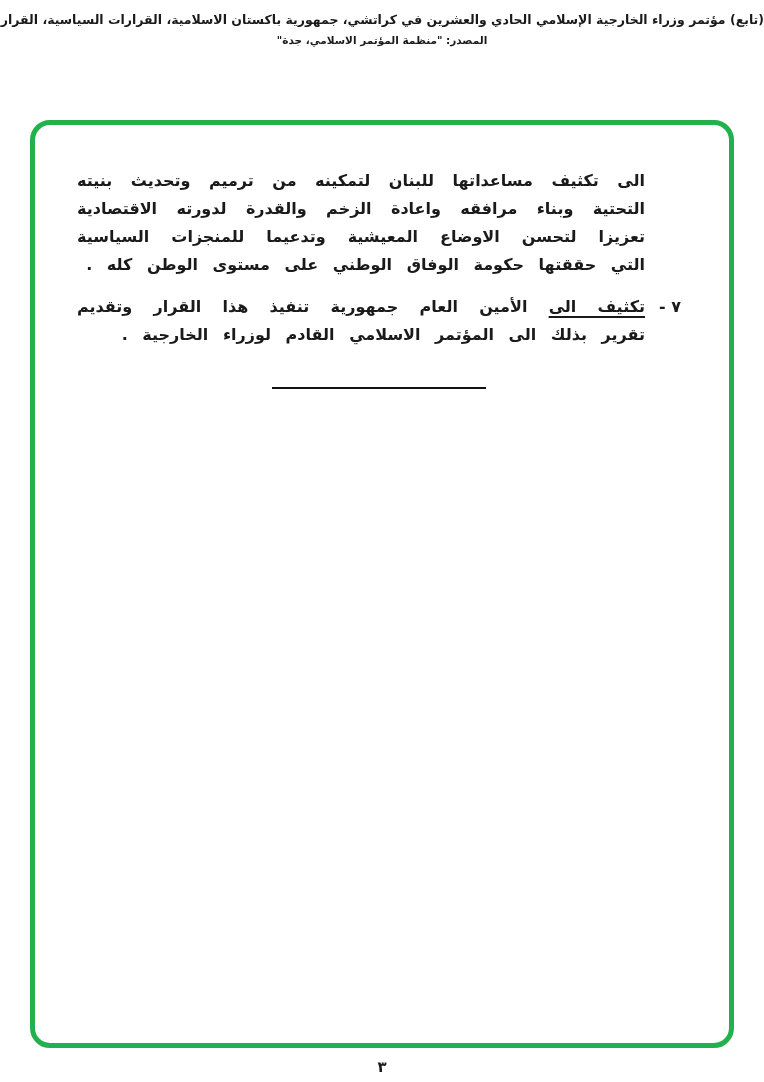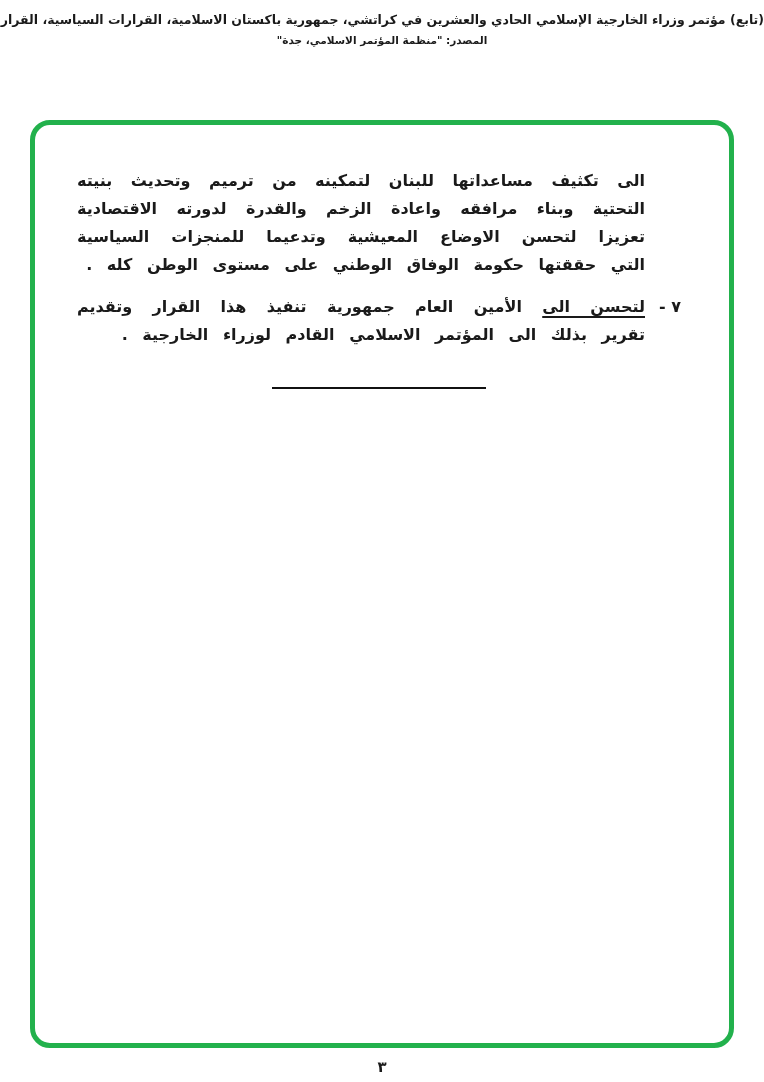--- a/index.html
+++ b/index.html
@@ -102,21 +102,21 @@
   </header>
 
   <div class="frame" style="border-color: rgb(34, 177, 76);">
     <div class="content">
 
       <p class="para">الى تكثيف مساعداتها للبنان لتمكينه من ترميم وتحديث بنيته التحتية وبناء مرافقه واعادة الزخم والقدرة لدورته الاقتصادية تعزيزا لتحسن الاوضاع المعيشية وتدعيما للمنجزات السياسية التي حققتها حكومة الوفاق الوطني على مستوى الوطن كله .</p>
 
       <div class="clause">
         <span class="clause-num">٧ -</span>
         <p class="clause-text">
-          <span class="underlined">لتحسن الى</span>
+          <span class="underlined">تكثيف الى</span>
           <span>الأمين العام جمهورية تنفيذ هذا القرار وتقديم تقرير بذلك الى المؤتمر الاسلامي القادم لوزراء الخارجية .</span>
         </p>
       </div>
 
       <div class="divider"></div>
 
     </div>
   </div>
 
   <div class="page-number">٣</div>

